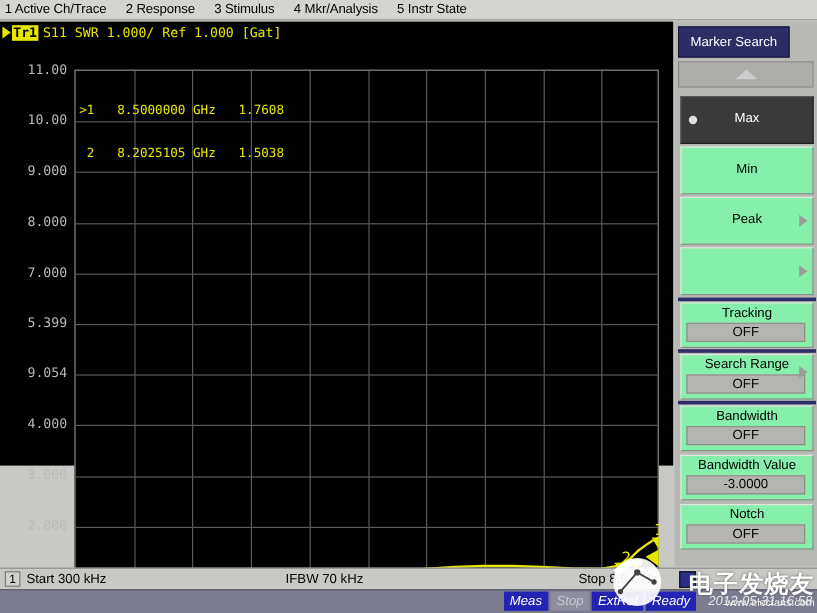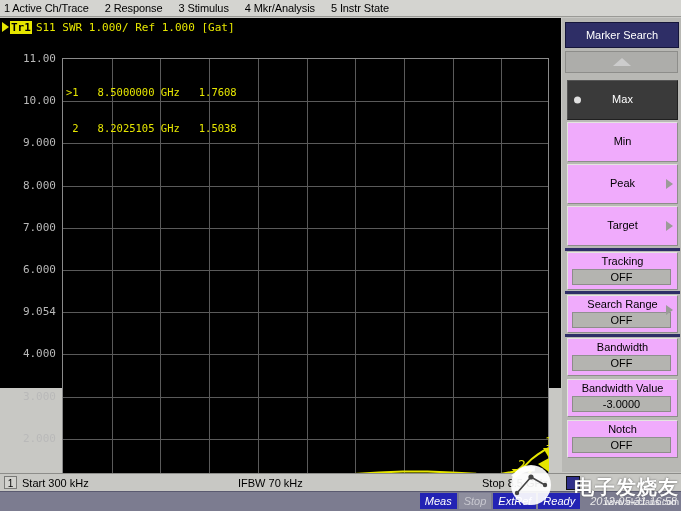--- a/index.html
+++ b/index.html
@@ -136,21 +136,21 @@
   
   .softpanel {
     position: absolute;
     left: 562px; top: 18px;
     width: 119px; height: 454px;
     background: #b8b8b4;
     box-sizing: border-box;
   }
   .sk-title {
     position: absolute; left: 3px; top: 4px;
-    width: 114px; height: 26px;
+    width: 93px; height: 26px;
     background: #2e2e66;
     border: 1px solid #15153a;
     color: #ffffff;
     font-size: 11px;
     display: flex; align-items: center; justify-content: center;
     box-sizing: border-box;
   }
   .sk-up {
     position: absolute; left: 3px; top: 33px;
     width: 113px; height: 22px;
@@ -162,21 +162,21 @@
   .up-tri {
     width:0;height:0;
     border-bottom: 8px solid #cccccc;
     border-left: 9px solid transparent;
     border-right: 9px solid transparent;
   }
   .sk {
     position: absolute;
     left: 5px;
     width: 111px;
-    background: #f0abfc;
+    background: #86efac;
     border: 1px solid #8d8d8a;
     border-top-color: #e4e4e0;
     border-left-color: #e4e4e0;
     box-sizing: border-box;
     font-size: 11px;
     color: #000;
   }
   .sk.selected {
     background: #3a3a3a;
     color: #ffffff;
@@ -332,21 +332,21 @@
       <span class="tr-badge">Tr1</span>
       <span>S11  SWR 1.000/ Ref 1.000  [Gat]</span>
     </div>
 
     <div class="ylabels">
       <div class="ylab" style="top:0px;">11.00</div>
       <div class="ylab" style="top:42.2px;">10.00</div>
       <div class="ylab" style="top:84.4px;">9.000</div>
       <div class="ylab" style="top:126.6px;">8.000</div>
       <div class="ylab" style="top:168.8px;">7.000</div>
-      <div class="ylab" style="top:211px;">6.000</div>
+      <div class="ylab" style="top:211px;">5.399</div>
       <div class="ylab" style="top:253.2px;">9.054</div>
       <div class="ylab" style="top:295.4px;">4.000</div>
       <div class="ylab" style="top:337.6px;">3.000</div>
       <div class="ylab" style="top:379.8px;">2.000</div>
       <div class="ylab ref" style="top:422px;">1.000</div>
       <div class="ref-arrow" style="top:422px;"></div>
     </div>
 
     <div class="grat">
       <div class="gl-v" style="left:48.7px;"></div>
@@ -409,21 +409,20 @@
     <div class="sk" style="top:104px; height:40px;">
       <div class="sk-lab" style="padding-top:12px;">Min</div>
     </div>
 
     <div class="sk" style="top:146px; height:40px;">
       <div class="sk-lab" style="padding-top:12px;">Peak</div>
       <span class="sk-arrow"></span>
     </div>
 
     <div class="sk" style="top:188px; height:40px;">
-      <div class="sk-lab" style="padding-top:12px;">Target</div>
       <span class="sk-arrow"></span>
     </div>
 
     <div class="sk-sep" style="top:230px;"></div>
 
     <div class="sk" style="top:234px; height:38px;">
       <div class="sk-lab">Tracking</div>
       <div class="sk-val">OFF</div>
     </div>
 

